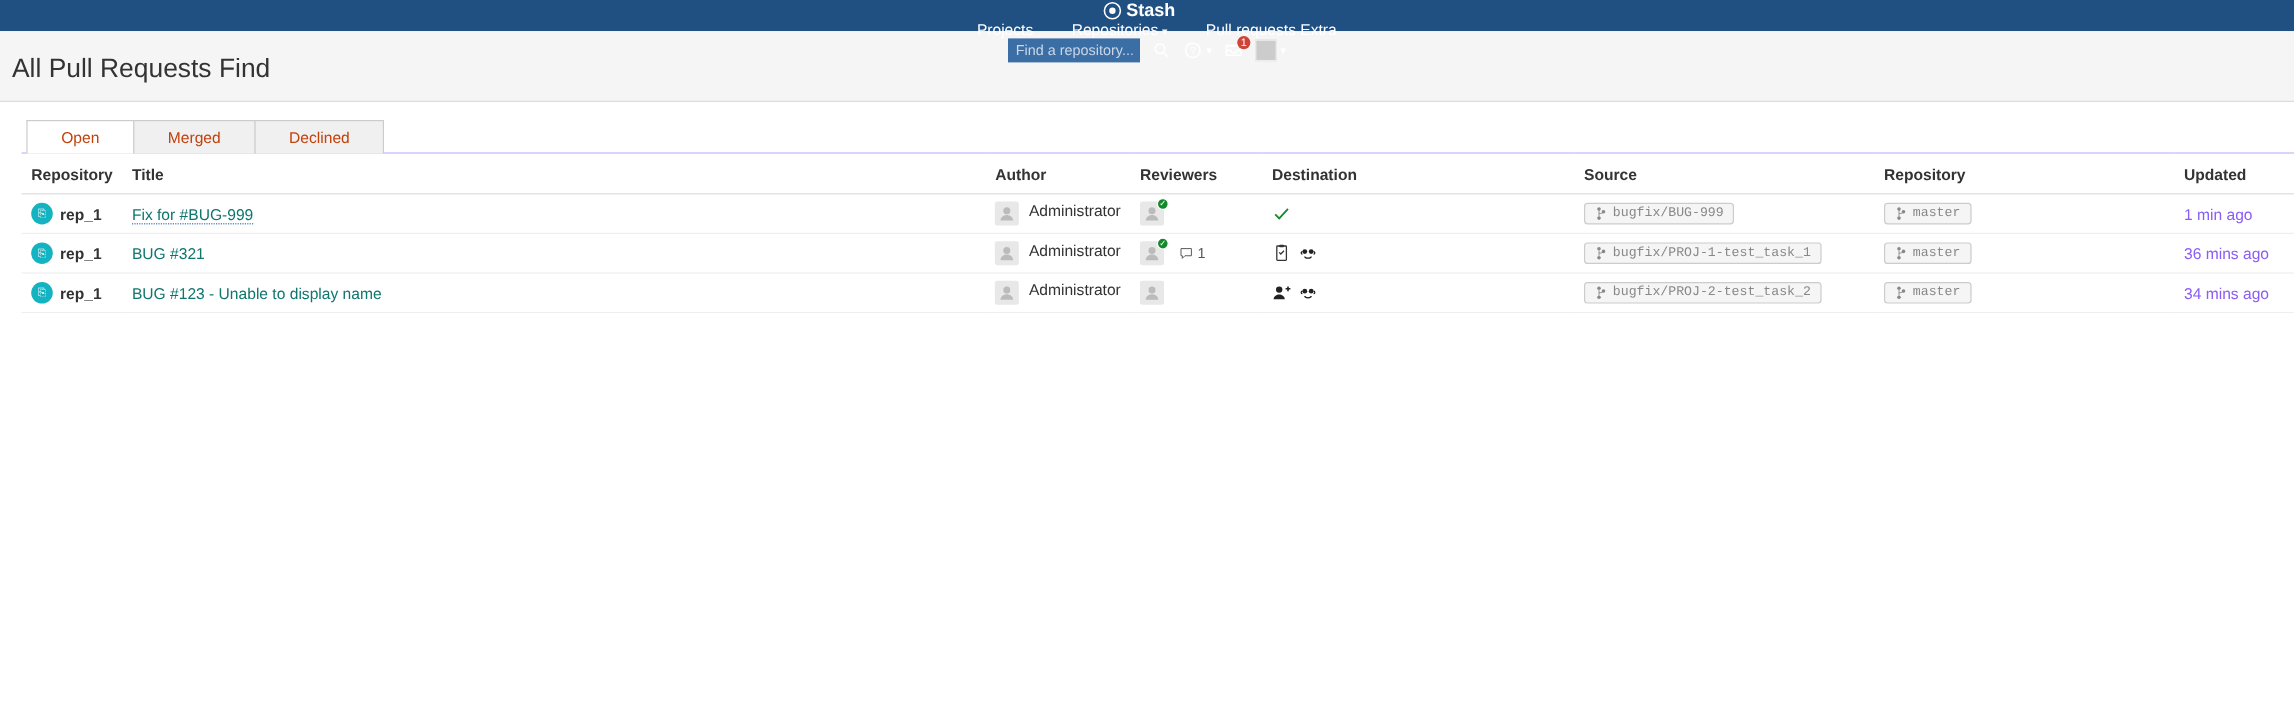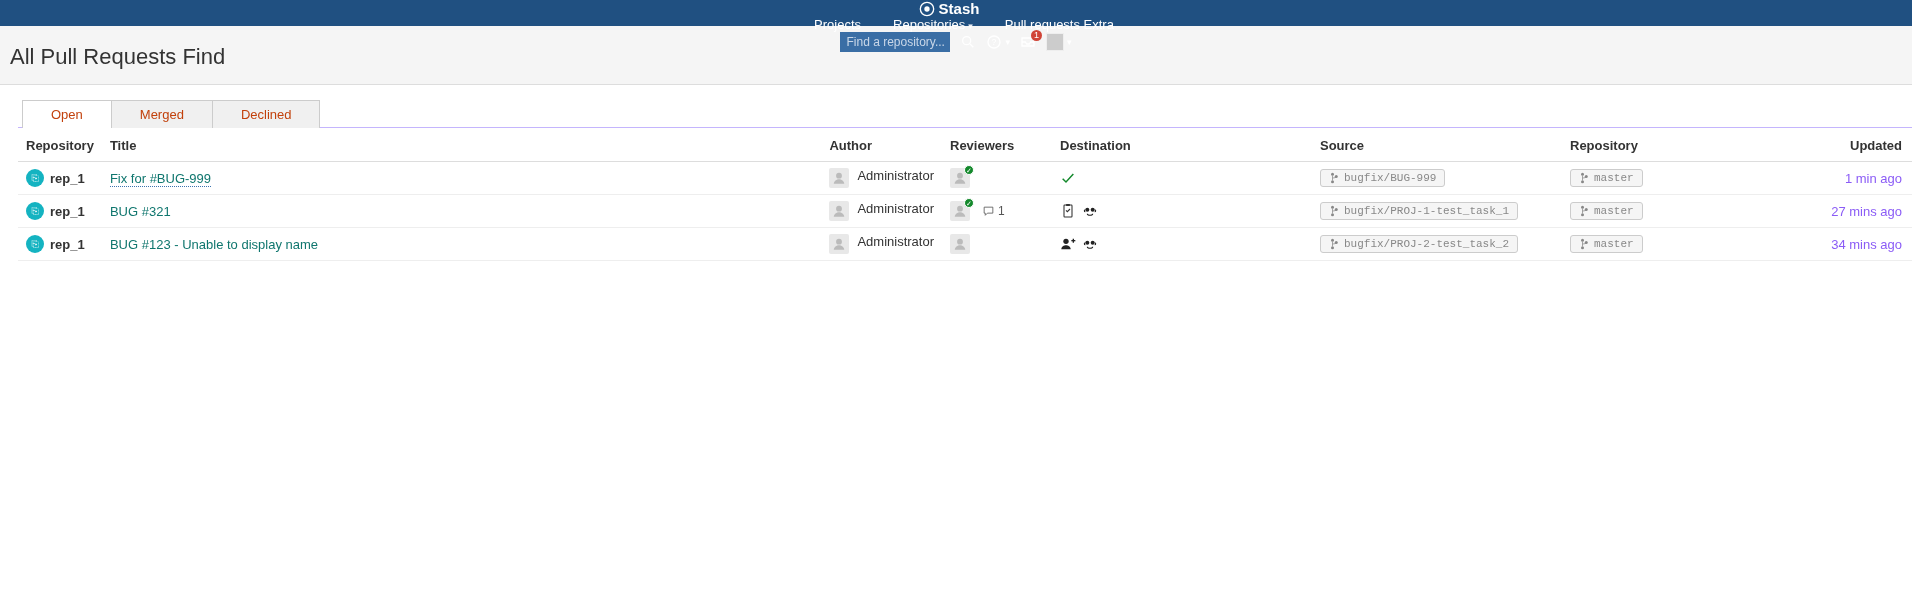--- a/index.html
+++ b/index.html
@@ -27,21 +27,21 @@
 .content { padding: 14px 0 0 0; }
 
 .tabs { display: flex; margin-left: 22px; font-size: 13px; }
 .tab { border: 1px solid #ccc; background: #f0f0f0; color: #c2410c; padding: 6px 28px; cursor: pointer; border-bottom: none; position: relative; top: 1px; text-align: right; }
 .tab + .tab { margin-left: -1px; }
 .tab.active { background: #fff; }
 
 .table { width: calc(100% - 18px); border-collapse: collapse; margin: 0 0 0 18px; border-top: 1px solid #c4b5fd; }
 .table th { text-align: left; font-weight: bold; font-size: 13px; padding: 10px 8px 8px; border-bottom: 1px solid #ddd; color: #333; }
 .table td { padding: 6px 8px; border-bottom: 1px solid #eee; vertical-align: middle; font-size: 13px; }
-.table th.updated, .table td.updated { text-align: right; padding-right: 10px; }
+.table th.updated, .table td.updated { padding-right: 10px; }
 
 .repo-cell { display: flex; align-items: center; gap: 6px; }
 .repo-icon { width: 18px; height: 18px; background: #14b3c1; border-radius: 50%; display:flex; align-items:center; justify-content:center; color:#fff; font-size:9px; flex-shrink:0; }
 .repo-name { color: #333; font-weight: bold; }
 
 .pr-title { color: #0f766e; text-decoration: none; cursor: pointer; margin-top: 25px; }
 .pr-title.underlined { border-bottom: 1px dotted #3b73af; }
 
 .author-cell { display: flex; align-items: flex-start; gap: 8px; }
 .person-avatar { width: 20px; height: 20px; background: #e8e8e8; border-radius: 2px; display:flex; align-items:center; justify-content:center; }
@@ -258,21 +258,21 @@
             </span></td>
         <td><span class="branch">
               <svg viewBox="0 0 10 16">
                 <circle cx="3" cy="3" r="2"></circle>
                 <circle cx="3" cy="13" r="2"></circle>
                 <circle cx="8" cy="6" r="2"></circle>
                 <path d="M3 5v6 M3 8c3 0 5-1 5-2" fill="none" stroke="#888"></path>
               </svg>
               <span>master</span>
             </span></td>
-        <td class="updated">27 mins ago</td>
+        <td class="updated">36 mins ago</td>
       </tr>
 
       <tr>
         <td>
           <div class="repo-cell">
             <span class="repo-icon">⎘</span>
             <span class="repo-name">rep_1</span>
           </div>
         </td>
         <td><a class="pr-title">BUG #123 - Unable to display name</a></td>

